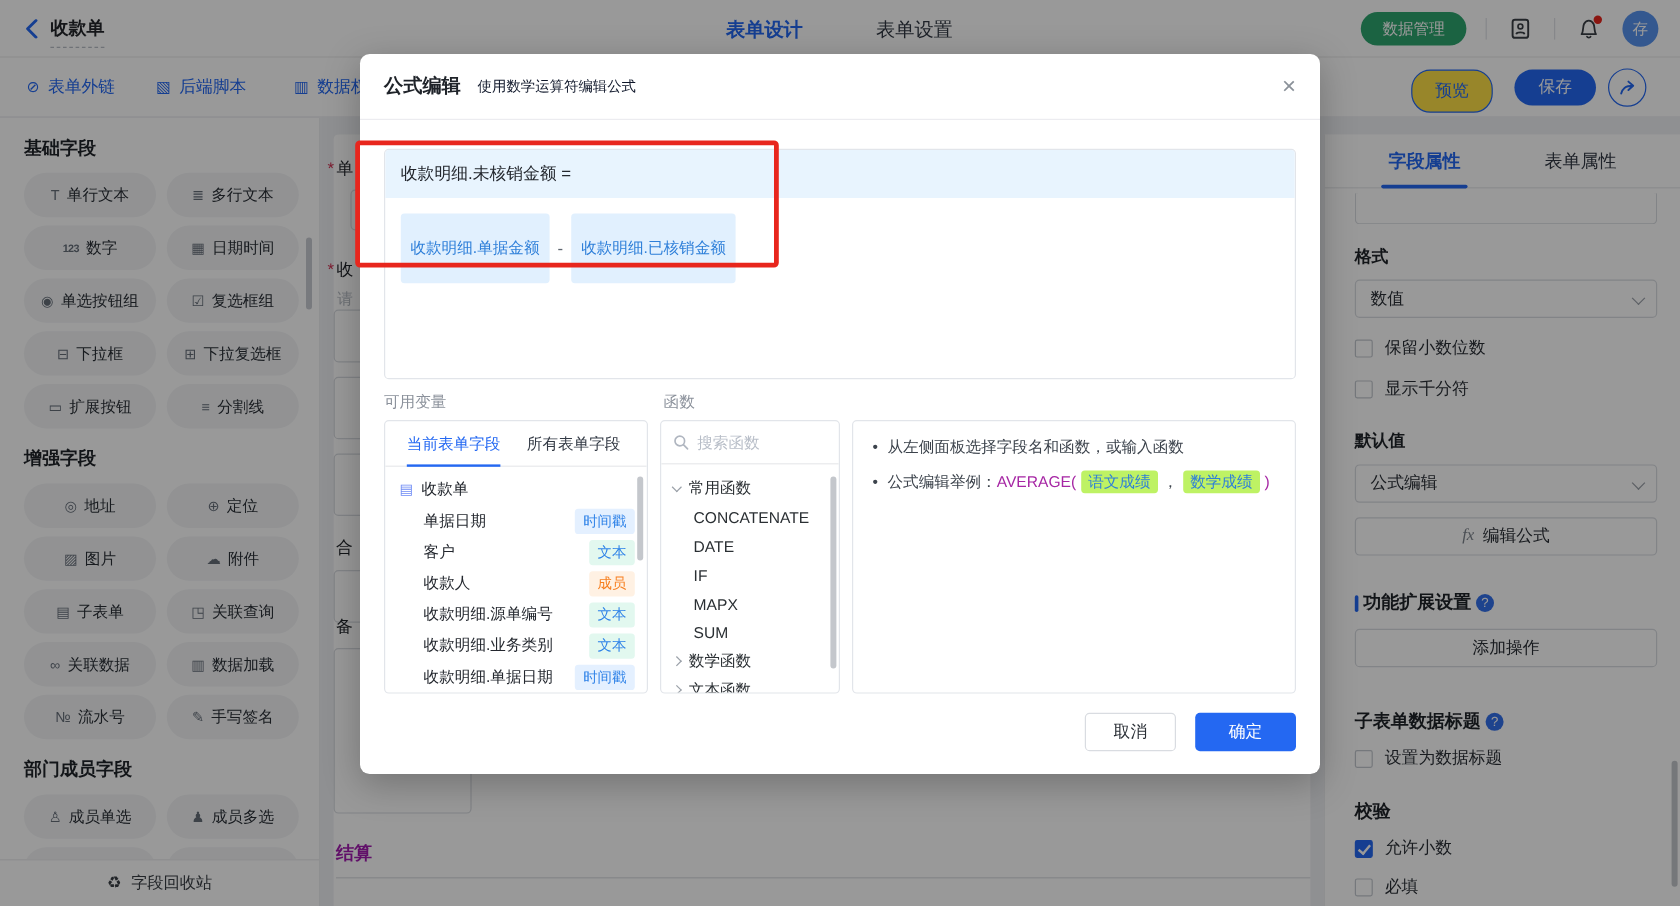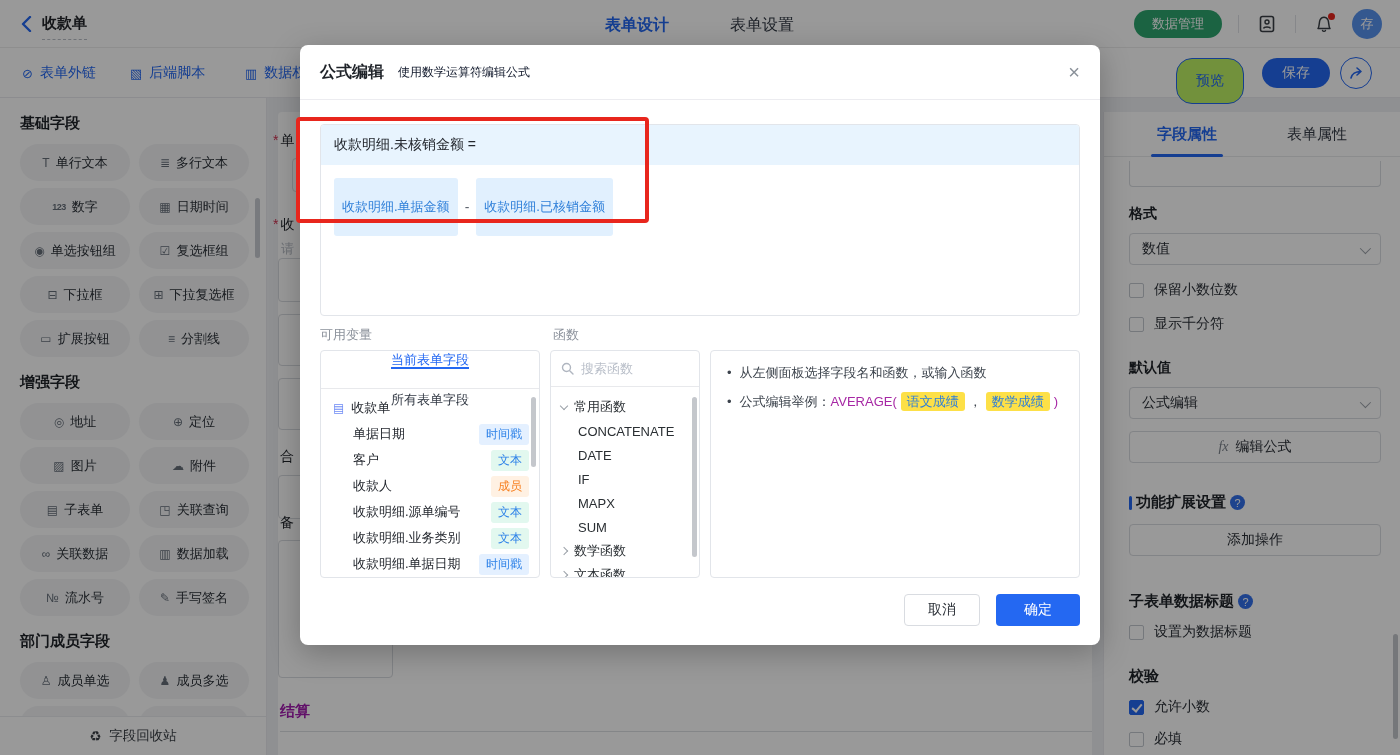--- a/index.html
+++ b/index.html
@@ -19,21 +19,21 @@
   .vdiv { width:1px; height:18px; background:#dfe2e6; }
   .hicon { width:24px; height:24px; display:flex; align-items:center; justify-content:center; position:relative; cursor:pointer; }
   .bell-dot { position:absolute; right:1px; top:1px; width:7px; height:7px; background:#e8261d; border-radius:50%; }
   .avatar { width:30px; height:30px; border-radius:50%; background:#5893ee; color:#fff; font-size:13px; display:flex; align-items:center; justify-content:center; cursor:pointer; }
 
   
   .toolbar { position:absolute; left:0; top:48px; width:1400px; height:50px; background:#fff; border-bottom:1px solid #e9eaee; z-index:1; }
   .tb-link { position:absolute; top:16px; display:flex; align-items:center; gap:7px; color:#2468f2; font-size:14px; cursor:pointer; }
   .tb-link .ticon { font-size:13px; }
   .tb1 { left:22px; } .tb2 { left:130px; } .tb3 { left:245px; }
-  .btn-preview { position:absolute; left:1176px; top:10px; width:68px; height:46px; border:1px solid #2468f2; color:#2468f2; background:#bef264; border-radius:16px; font-size:14px; display:flex; align-items:center; justify-content:center; cursor:pointer; }
+  .btn-preview { position:absolute; left:1176px; top:10px; width:68px; height:36px; border:1px solid #2468f2; color:#2468f2; background:#fde047; border-radius:16px; font-size:14px; display:flex; align-items:center; justify-content:center; cursor:pointer; }
   .btn-save { position:absolute; left:1262px; top:10px; width:68px; height:30px; background:#2468f2; color:#fff; border-radius:16px; font-size:14px; display:flex; align-items:center; justify-content:center; cursor:pointer; }
   .btn-share { position:absolute; left:1340px; top:9px; width:32px; height:32px; border:1px solid #2468f2; border-radius:50%; display:flex; align-items:center; justify-content:center; cursor:pointer; background:#fff; }
 
   
   .sidebar { position:absolute; left:0; top:98px; width:267px; bottom:0; background:#fff; border-right:1px solid #e9eaee; padding:16px 20px 0 20px; overflow:hidden; }
   .sec-title { font-size:15px; font-weight:700; color:#1f2329; height:20px; margin-bottom:10px; }
   .sec { margin-bottom:16px; }
   .grid { display:grid; grid-template-columns:110px 110px; gap:7px 9px; }
   .fitem { height:37px; background:#f3f4f6; border-radius:19px; display:flex; align-items:center; justify-content:center; gap:6px; font-size:13px; color:#2a2f36; cursor:grab; }
   .fitem .ficon { font-size:12px; color:#666e79; }
@@ -89,21 +89,21 @@
   .chip { background:#e1f0fe; color:#2e7fd9; font-size:13px; padding:20px 8px; border-radius:3px; cursor:pointer; }
   .op { color:#5f6670; font-size:14px; margin:0 7px; }
   .panel-labels { display:flex; margin-top:10px; height:18px; }
   .p-label { font-size:13px; color:#8b919b; }
   .pl-vars { width:233px; }
   .panels { display:flex; gap:10px; margin-top:6px; }
   .panel { border:1px solid #e2e5ea; border-radius:4px; height:228px; background:#fff; position:relative; overflow:hidden; }
   .p-vars { width:220px; }
   .p-funcs { width:150px; }
   .p-tips { width:370px; }
-  .v-tabs { height:38px; border-bottom:1px solid #e8e9ec; display:flex; align-items:center; padding:0 18px; gap:22px;flex-direction:column; }
+  .v-tabs { height:38px; border-bottom:1px solid #e8e9ec; display:flex; align-items:center; padding:0 18px; gap:22px; }
   .v-tab { font-size:13px; color:#333a45; height:38px; display:flex; align-items:center; position:relative; cursor:pointer; white-space:nowrap; }
   .v-tab.active { color:#2468f2; }
   .v-tab.active::after { content:""; position:absolute; left:0; right:0; bottom:0; height:2px; background:#2468f2; }
   .v-list { padding:6px 10px 0 12px; }
   .v-row { height:26px; display:flex; align-items:center; font-size:13px; color:#23272e; cursor:pointer; }
   .v-row .doc { color:#6e8bf5; font-size:12px; margin-right:7px; }
   .v-row.indent { padding-left:20px; }
   .badge { margin-left:auto; font-size:12px; padding:2px 7px; border-radius:3px; }
   .badge-time { background:#e4f0ff; color:#2e82e8; }
   .badge-text { background:#e2f8ef; color:#2e82e8; }
@@ -116,21 +116,21 @@
   .f-group { height:24px; display:flex; align-items:center; gap:7px; font-size:13px; color:#2a2f33; cursor:pointer; }
   .chev { width:6px; height:6px; border-right:1.5px solid #9aa0a8; border-bottom:1.5px solid #9aa0a8; flex:0 0 auto; }
   .chev.down { transform:rotate(45deg); margin-top:-3px; }
   .chev.right { transform:rotate(-45deg); }
   .f-item { height:24px; display:flex; align-items:center; padding-left:17px; font-size:13px; color:#2a2f33; cursor:pointer; }
   .f-thumb { position:absolute; right:2px; top:46px; width:5px; height:160px; background:#c4c7cc; border-radius:3px; }
   .tips { padding:12px 16px; }
   .tip-row { display:flex; font-size:13px; color:#3c434c; line-height:20px; margin-bottom:9px; }
   .tip-row .dot { color:#3c434c; margin-right:8px; }
   .fn-token { color:#a626a4; }
-  .tip-chip { background:#fde047; color:#2e7fd9; padding:2px 6px; border-radius:3px; margin:0 4px; }
+  .tip-chip { background:#bef264; color:#2e7fd9; padding:2px 6px; border-radius:3px; margin:0 4px; }
   .m-footer { position:absolute; right:20px; bottom:19px; display:flex; gap:16px; }
   .btn-cancel { width:76px; height:32px; border:1px solid #d9dce1; border-radius:4px; background:#fff; font-size:14px; color:#2a2f36; display:flex; align-items:center; justify-content:center; cursor:pointer; }
   .btn-ok { width:84px; height:32px; border-radius:4px; background:#2468f2; font-size:14px; color:#fff; display:flex; align-items:center; justify-content:center; cursor:pointer; }
 
   .red-annotation { position:absolute; left:296px; top:117px; width:353px; height:106px; border:4px solid #e8261d; border-radius:4px; z-index:70; pointer-events:none; }
 </style>
 </head>
 <body>
 
 <div class="topbar">

